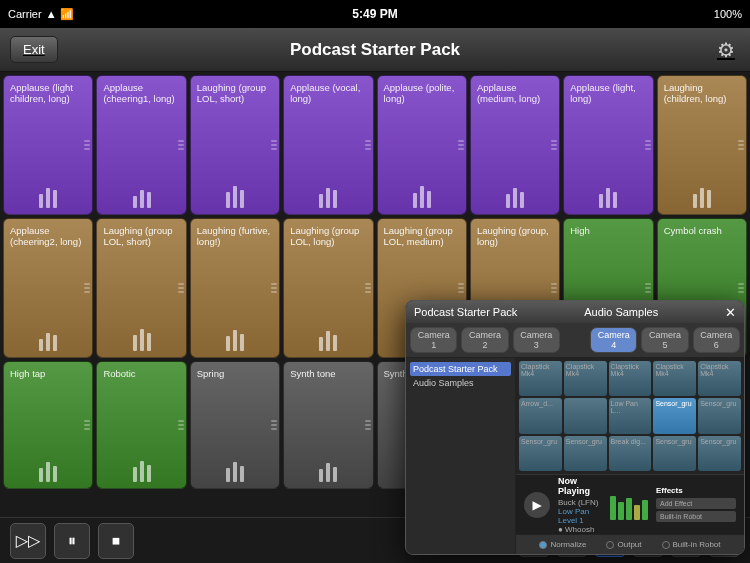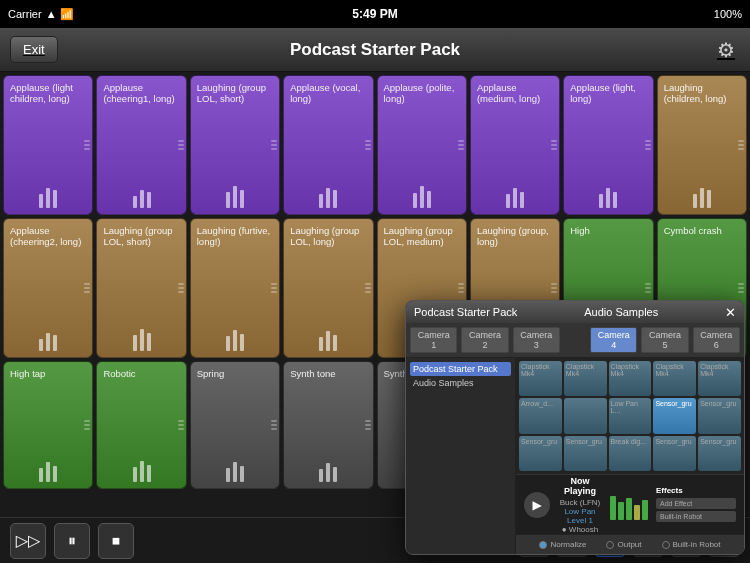--- a/index.html
+++ b/index.html
@@ -192,21 +192,21 @@
     .popup-nav {
       display: flex;
       gap: 4px;
       padding: 4px;
       background: #333;
       border-bottom: 1px solid #222;
     }
     .popup-nav-btn {
       background: #555;
       border: 1px solid #444;
-      border-radius: 2px;
+      border-radius: 7px;
       color: #ccc;
       font-size: 9px;
       padding: 2px 6px;
       cursor: pointer;
     }
     .popup-nav-btn.active { background: #6688cc; color: #fff; margin-left: 26px; }
 
     .popup-body {
       display: flex;
       flex: 1;
@@ -273,21 +273,20 @@
       align-items: center;
       justify-content: center;
       cursor: pointer;
       font-size: 12px;
       color: #fff;
     }
     .now-playing {
       flex: 1;
       font-size: 8px;
       color: #aaa;
-      text-align: center;
     }
     .now-playing strong { color: #fff; font-size: 9px; display: block; margin-bottom: 2px; }
     .now-playing-levels {
       display: flex;
       gap: 2px;
       height: 30px;
       align-items: flex-end;
     }
     .level-bar {
       width: 6px;

